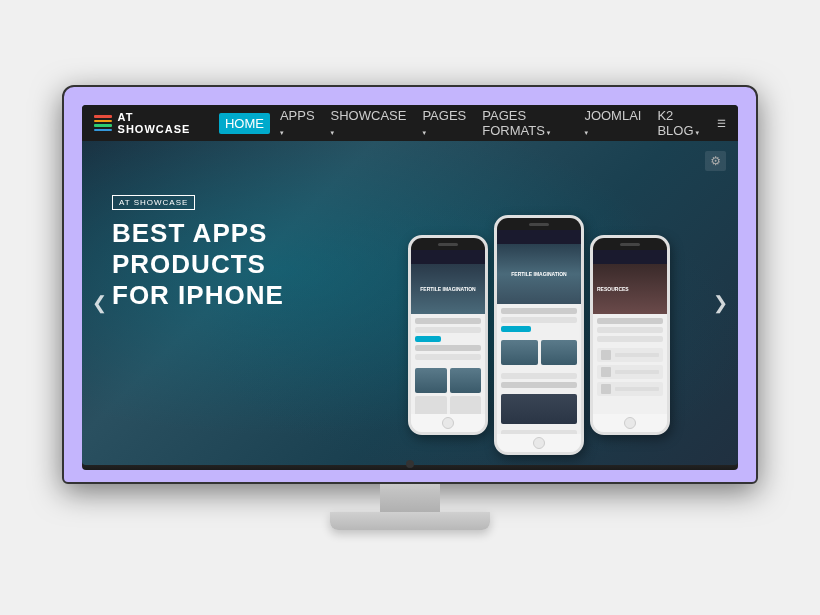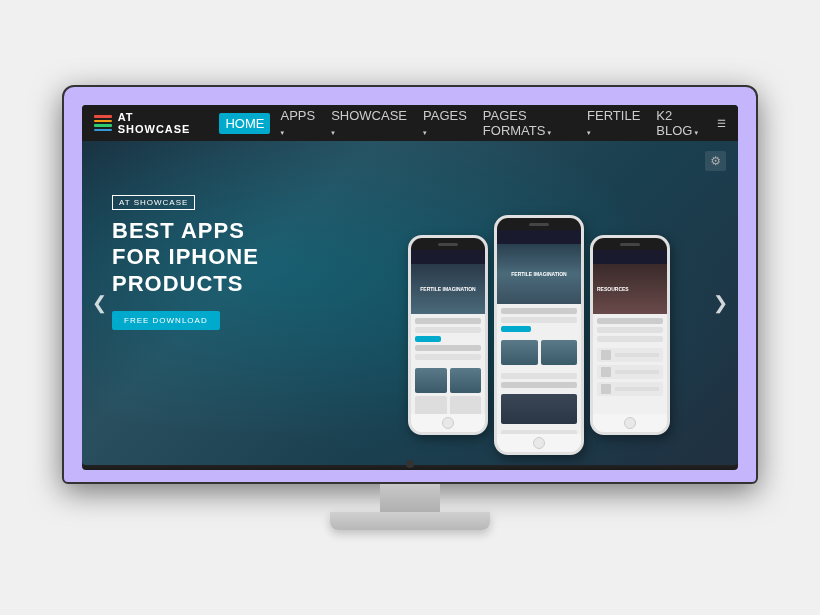--- a/index.html
+++ b/index.html
@@ -157,21 +157,21 @@
       color: #fff;
       font-size: 8px;
       padding: 2px 6px;
       display: inline-block;
       margin-bottom: 8px;
       letter-spacing: 1px;
     }
 
     .hero-title {
       color: #fff;
-      font-size: 22px;
+      font-size: 26px;
       font-weight: bold;
       line-height: 1.2;
       letter-spacing: 1px;
     }
 
     .hero-cta {
       margin-top: 14px;
       background: #00aacc;
       color: #fff;
       font-size: 8px;
@@ -402,42 +402,41 @@
             <div class="logo-stripe" style="background:#3498db;"></div>
           </div>
           <span class="logo-text">AT SHOWCASE</span>
         </div>
         <div class="nav-items">
           <span class="nav-item active">HOME</span>
           <span class="nav-item nav-item-with-arrow">APPS</span>
           <span class="nav-item nav-item-with-arrow">SHOWCASE</span>
           <span class="nav-item nav-item-with-arrow">PAGES</span>
           <span class="nav-item nav-item-with-arrow">PAGES FORMATS</span>
-          <span class="nav-item nav-item-with-arrow">FERTILE</span>
+          <span class="nav-item nav-item-with-arrow">JOOMLAI</span>
           <span class="nav-item nav-item-with-arrow">K2 BLOG</span>
           <span class="nav-hamburger">☰</span>
         </div>
       </div>
 
       <div class="hero">
         <div class="hero-bg-blur"></div>
 
         <span class="hero-left-arrow">❮</span>
         <span class="hero-right-arrow">❯</span>
 
         <div class="hero-settings-icon">⚙</div>
 
         <div class="hero-content">
           <div class="hero-badge">AT SHOWCASE</div>
           <div class="hero-title">
             <div>BEST APPS</div>
+            <div>PRODUCTS</div>
             <div>FOR IPHONE</div>
-            <div>PRODUCTS</div>
           </div>
-          <div class="hero-cta">FREE DOWNLOAD</div>
         </div>
 
         <div class="phones-container">
 
           <div class="phone phone-left">
             <div class="phone-top-bar">
                 <div class="phone-speaker"></div>
               </div>
             <div class="phone-screen">
               <div class="phone-screen-content">

